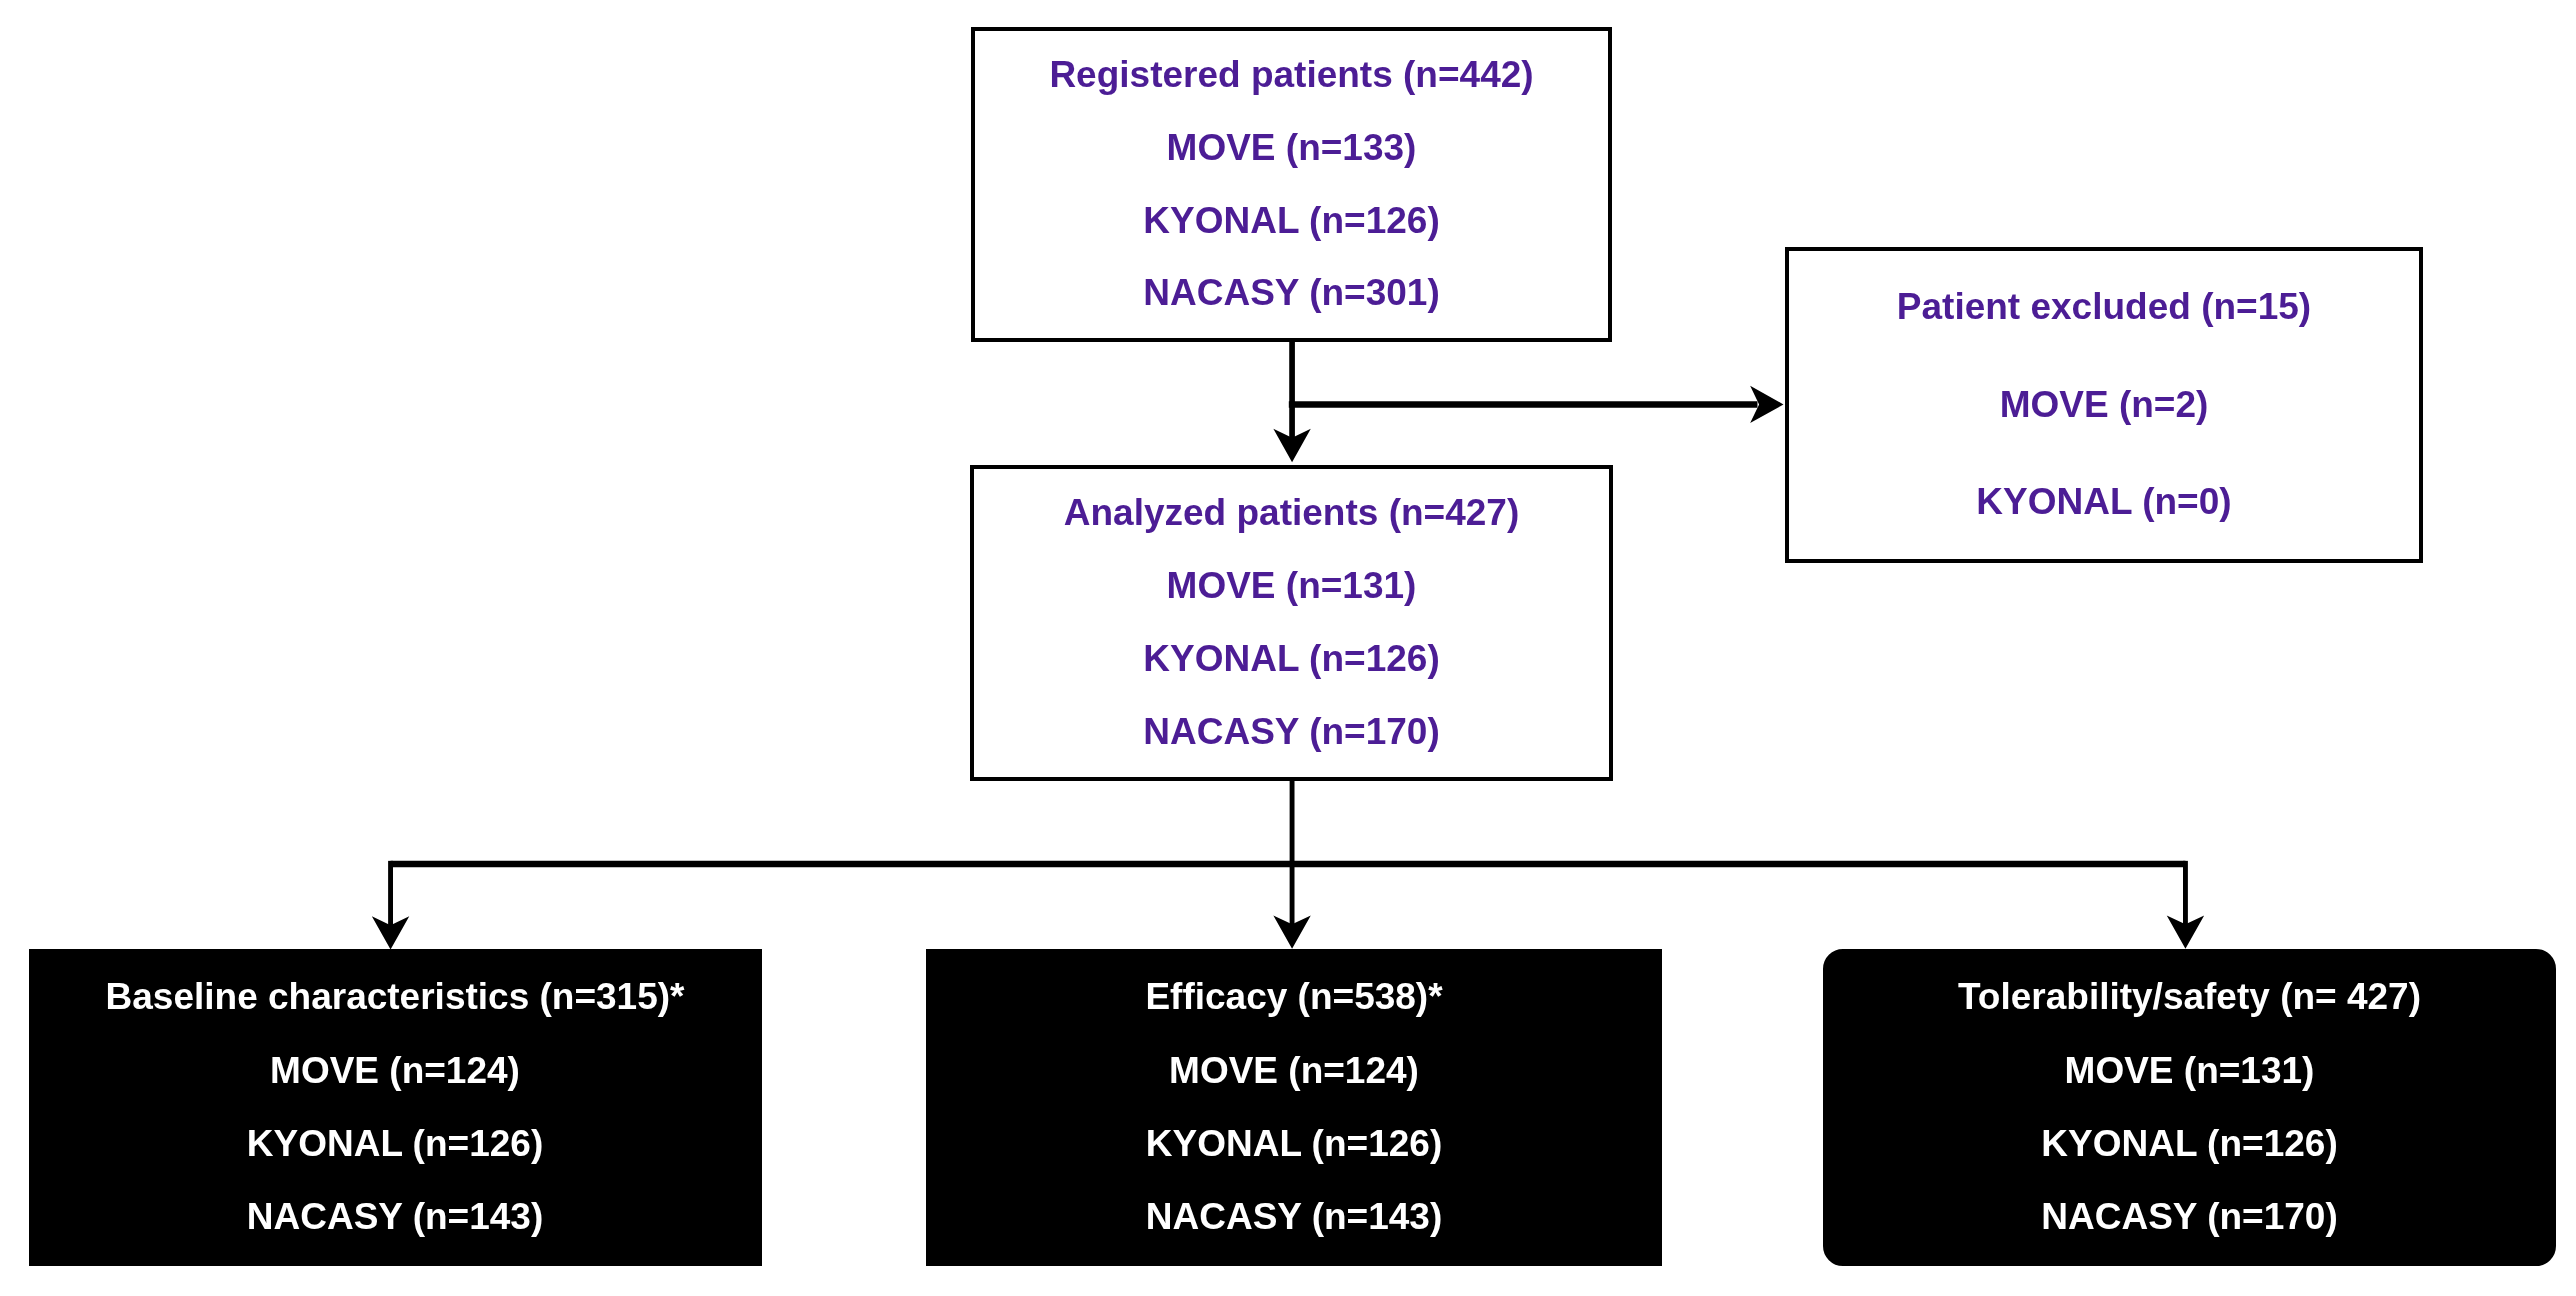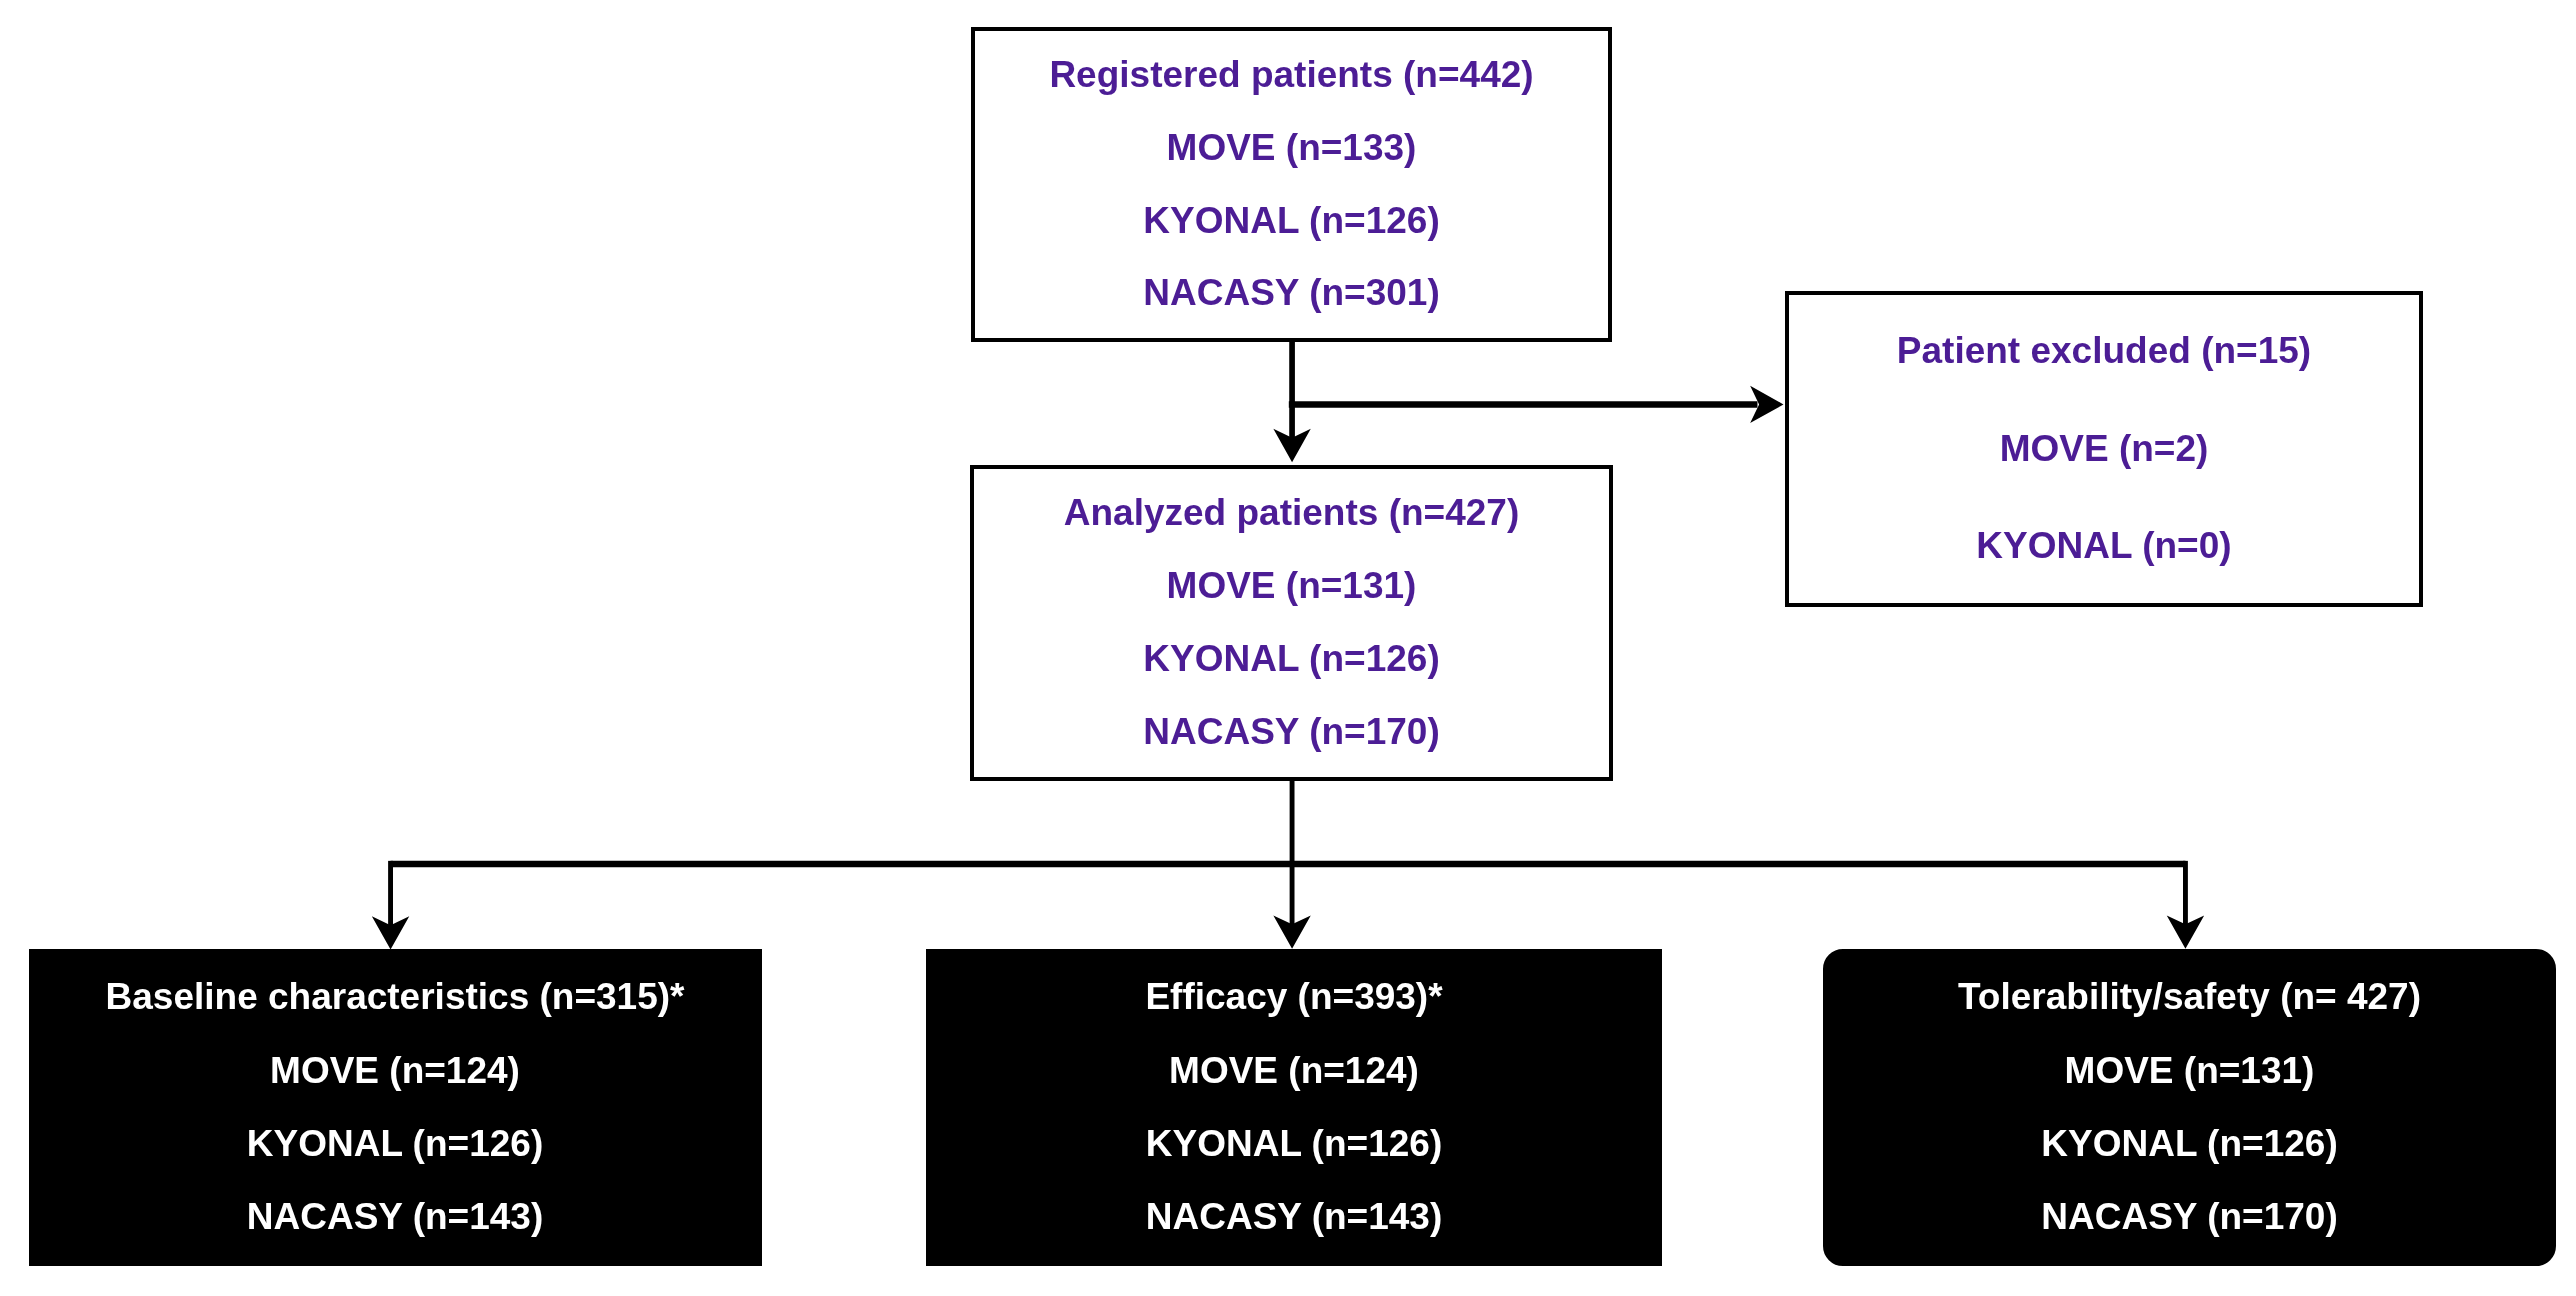--- a/index.html
+++ b/index.html
@@ -42,21 +42,21 @@
     color: #ffffff;
   }
   .box .row {
     font-size: 37px;
     font-weight: 700;
     line-height: 1.1;
     white-space: nowrap;
   }
   
   #box-registered   { left: 971px; top: 27px;   width: 641px; height: 315px; }
-  #box-excluded     { left: 1785px; top: 247px;  width: 638px; height: 316px; margin-top: 44px; }
+  #box-excluded     { left: 1785px; top: 247px;  width: 638px; height: 316px; }
   #box-analyzed     { left: 970px; top: 465px;  width: 643px; height: 316px; }
   #box-baseline     { left: 28.5px;   top: 949px; width: 733px; height: 317px; }
   #box-efficacy     { left: 926px; top: 949px; width: 736px; height: 317px; }
   #box-tolerability { left: 1823px; top: 949px; width: 733px; height: 317px; border-radius: 20px; }
 </style>
 </head>
 <body>
 
 <div class="canvas">
 
@@ -101,21 +101,21 @@
   </div>
 
   <div class="box filled" id="box-baseline">
     <div class="row">Baseline characteristics (n=315)*</div>
     <div class="row">MOVE (n=124)</div>
     <div class="row">KYONAL (n=126)</div>
     <div class="row">NACASY (n=143)</div>
   </div>
 
   <div class="box filled" id="box-efficacy">
-    <div class="row">Efficacy (n=393)*</div>
+    <div class="row">Efficacy (n=538)*</div>
     <div class="row">MOVE (n=124)</div>
     <div class="row">KYONAL (n=126)</div>
     <div class="row">NACASY (n=143)</div>
   </div>
 
   <div class="box filled" id="box-tolerability">
     <div class="row">Tolerability/safety (n= 427)</div>
     <div class="row">MOVE (n=131)</div>
     <div class="row">KYONAL (n=126)</div>
     <div class="row">NACASY (n=170)</div>

